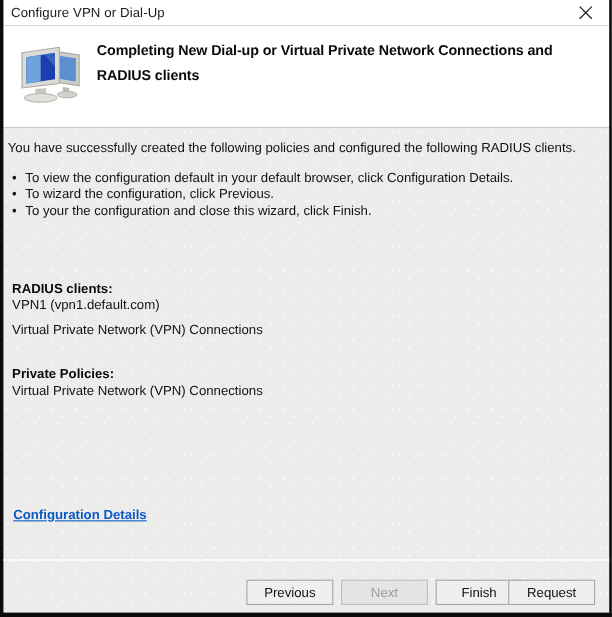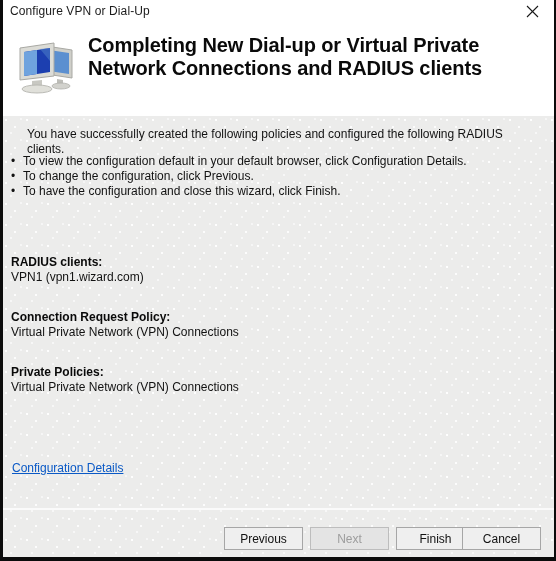--- a/index.html
+++ b/index.html
@@ -73,21 +73,21 @@
     left: 13px;
     top: 16px;
     width: 62px;
     height: 56px;
   }
   .header-title {
     position: absolute;
     left: 85px;
     top: 11px;
     right: 18px;
-    font-size: 20px;
+    font-size: 13px;
     font-weight: bold;
     color: #0a0a0a;
     line-height: 23px;
     letter-spacing: -0.1px;
   }
 
   
   .body {
     position: absolute;
     left: 0;
@@ -98,21 +98,21 @@
       radial-gradient(circle at 3px 4px, rgba(255,255,255,0.95) 0.7px, rgba(255,255,255,0) 1.1px),
       radial-gradient(circle at 12px 11px, rgba(255,255,255,0.85) 0.7px, rgba(255,255,255,0) 1.1px),
       radial-gradient(circle at 18px 3px, rgba(255,255,255,0.75) 0.6px, rgba(255,255,255,0) 1.0px),
       radial-gradient(circle at 8px 17px, rgba(255,255,255,0.8) 0.6px, rgba(255,255,255,0) 1.0px),
       #ececeb;
     background-size: 21px 21px, 21px 21px, 21px 21px, 21px 21px, auto;
   }
 
   .intro {
     position: absolute;
-    left: 24px;
+    left: 4px;
     top: 11px;
     right: 12px;
     font-size: 12px;
     color: #121212;
     line-height: 15px;
   }
 
   .bullets {
     position: absolute;
     left: 8px;
@@ -159,20 +159,21 @@
   
   .config-link {
     position: absolute;
     left: 9px;
     top: 345px;
     font-size: 12px;
     color: #0a59c6;
     text-decoration: underline;
     cursor: pointer;
     white-space: nowrap;
+    font-weight: bold;
   }
 
   
   .footer-sep {
     position: absolute;
     left: 0;
     right: 0;
     top: 392px;
     height: 2px;
     background: #fafafa;
@@ -256,48 +257,47 @@
 
     <div class="intro">You have successfully created the following policies and configured the following RADIUS clients.</div>
 
     <div class="bullets">
       <div class="bullet-row">
         <span class="bullet-dot">•</span>
         <span class="bullet-text">To view the configuration default in your default browser, click Configuration Details.</span>
       </div>
       <div class="bullet-row">
         <span class="bullet-dot">•</span>
-        <span class="bullet-text">To change the configuration, click Previous.</span>
+        <span class="bullet-text">To wizard the configuration, click Previous.</span>
       </div>
       <div class="bullet-row">
         <span class="bullet-dot">•</span>
-        <span class="bullet-text">To have the configuration and close this wizard, click Finish.</span>
+        <span class="bullet-text">To your the configuration and close this wizard, click Finish.</span>
       </div>
     </div>
 
     <div class="summary">
       <div class="summary-group">
         <div class="summary-label">RADIUS clients:</div>
-        <div class="summary-value">VPN1 (vpn1.wizard.com)</div>
+        <div class="summary-value">VPN1 (vpn1.default.com)</div>
       </div>
       <div class="summary-group">
-        <div class="summary-label">Connection Request Policy:</div>
         <div class="summary-value">Virtual Private Network (VPN) Connections</div>
       </div>
       <div class="summary-group">
         <div class="summary-label">Private Policies:</div>
         <div class="summary-value">Virtual Private Network (VPN) Connections</div>
       </div>
     </div>
 
     <div class="config-link">Configuration Details</div>
 
     <div class="footer-sep"></div>
 
     <div class="footer">
       <button class="btn btn-previous">Previous</button>
       <button class="btn btn-finish">Finish</button>
       <button class="btn btn-next disabled" disabled="">Next</button>
-      <button class="btn btn-cancel">Cancel</button>
+      <button class="btn btn-cancel">Request</button>
     </div>
 
   </div>
 </div>
 
 </body></html>

